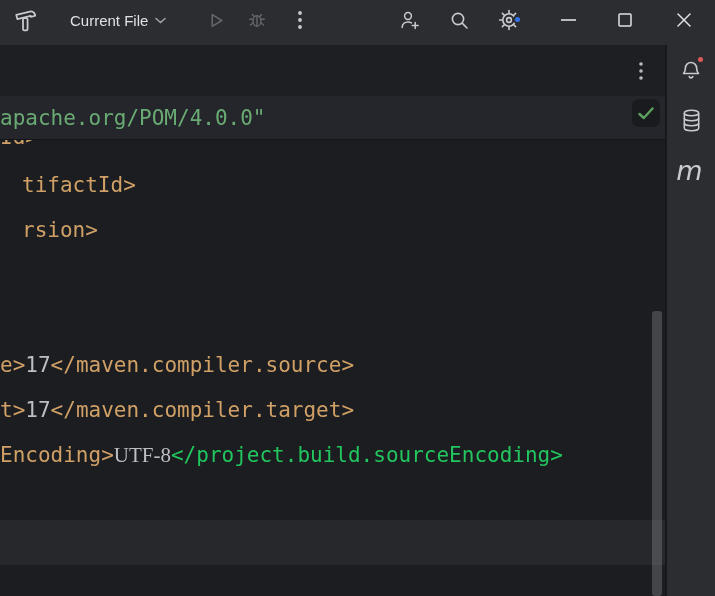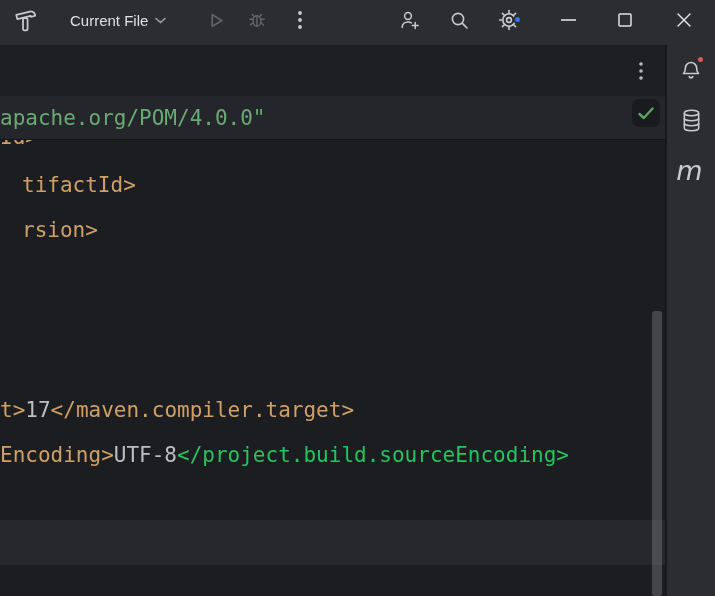--- a/index.html
+++ b/index.html
@@ -170,22 +170,23 @@
 <div class="main">
 
   <div class="editor-area">
 
     <div class="caret-line"></div>
 
     <div class="code-layer" id="code-layer">
         <div class="code-line mono" style="top: 80px;"><span style="color: rgb(208, 160, 102);">Id&gt;</span></div>
         <div class="code-line mono" style="top: 128px; margin-left: 22px;"><span style="color: rgb(208, 160, 102);">tifactId&gt;</span></div>
         <div class="code-line mono" style="top: 173px;"><span style="color: rgb(208, 160, 102); margin-left: 22px;">rsion&gt;</span></div>
+        <div class="code-line mono" style="top: 308px;"><span style="color: rgb(208, 160, 102);">e&gt;</span><span style="color: rgb(188, 190, 196);">17</span><span style="color: rgb(208, 160, 102);">&lt;/maven.compiler.source&gt;</span></div>
         <div class="code-line mono" style="top: 353px;"><span style="color: rgb(208, 160, 102);">t&gt;</span><span style="color: rgb(188, 190, 196);">17</span><span style="color: rgb(208, 160, 102);">&lt;/maven.compiler.target&gt;</span></div>
-        <div class="code-line mono" style="top: 398px;"><span style="color: rgb(208, 160, 102);">Encoding&gt;</span><span style="color: rgb(188, 190, 196);">UTF-8</span><span style="color: #22c55e;">&lt;/project.build.sourceEncoding&gt;</span></div>
+        <div class="code-line mono" style="top: 398px;"><span style="color: rgb(208, 160, 102);">Encoding&gt;</span><span style="color: rgb(188, 190, 196); font-family: Liberation Serif, serif;">UTF-8</span><span style="color: #22c55e;">&lt;/project.build.sourceEncoding&gt;</span></div>
       </div>
 
     <div class="tabstrip">
       <div class="tab-kebab">
         <span class="icon">
           <svg width="4" height="18" viewBox="0 0 4 18" fill="currentColor">
               <circle cx="2" cy="2" r="1.8"></circle>
               <circle cx="2" cy="9" r="1.8"></circle>
               <circle cx="2" cy="16" r="1.8"></circle>
             </svg>

